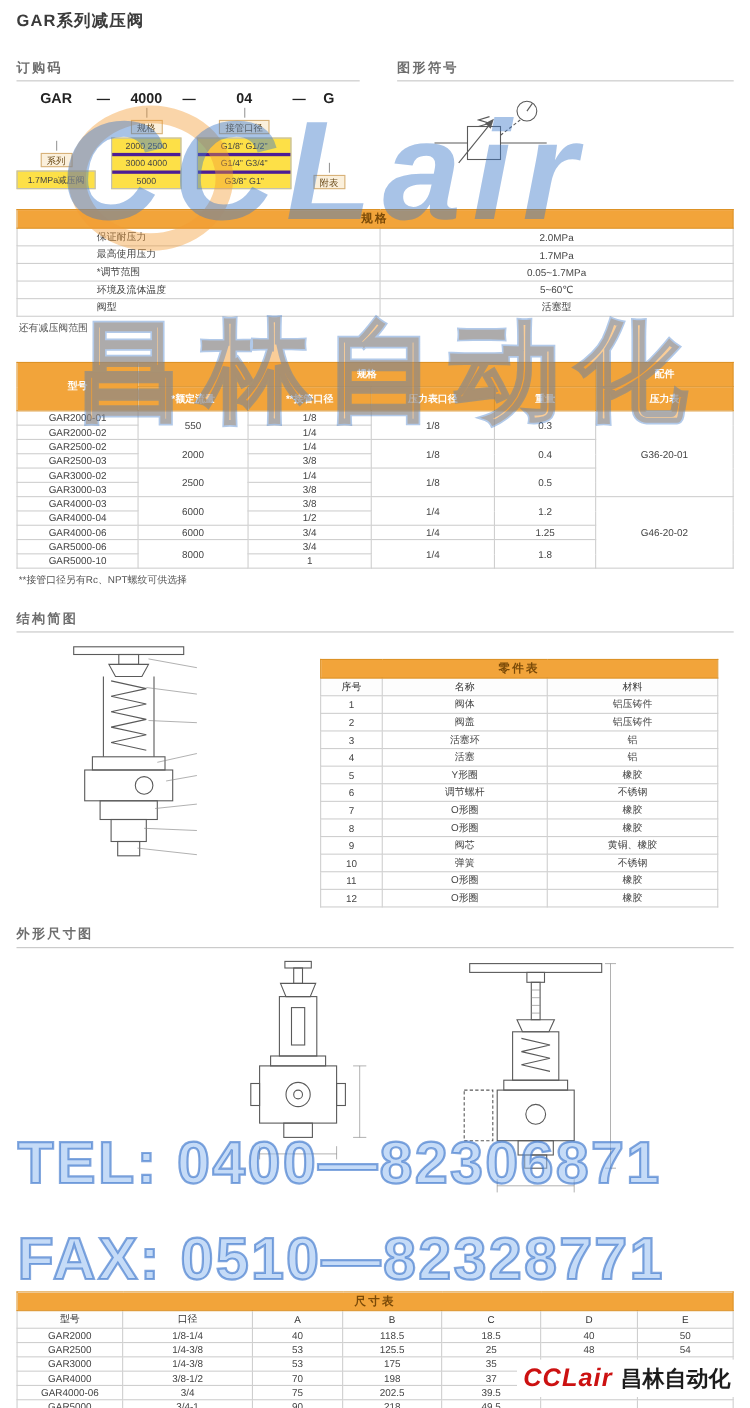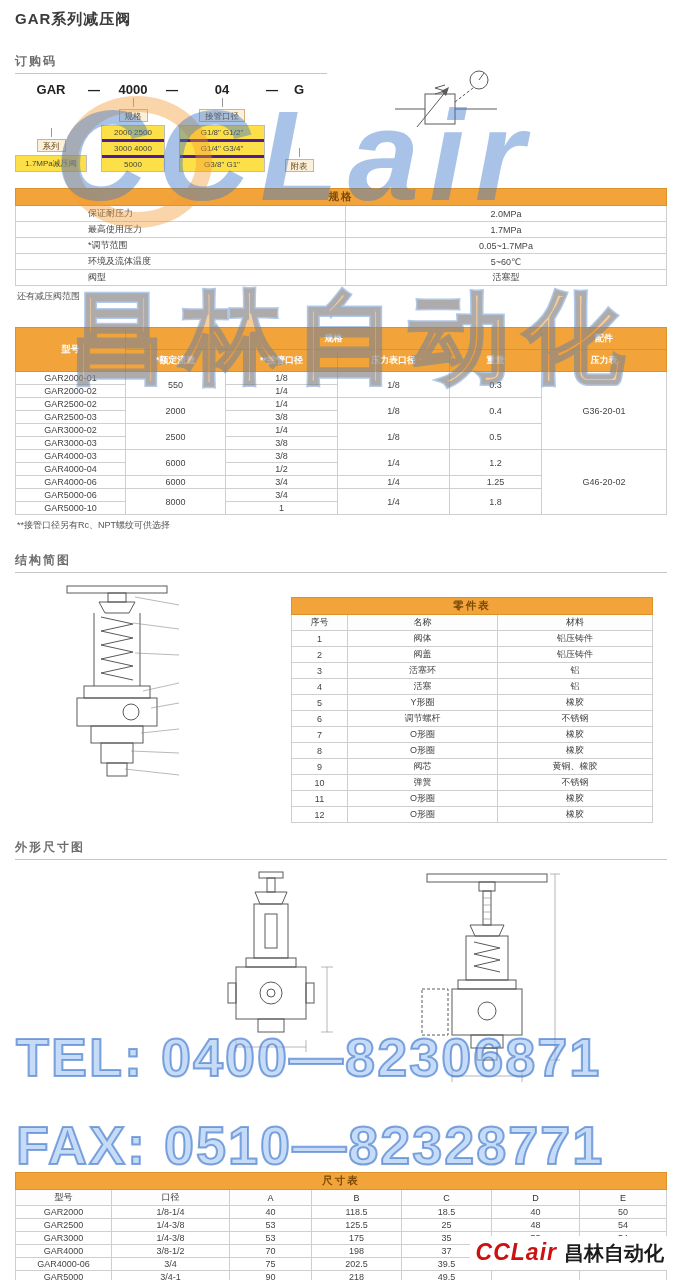--- a/index.html
+++ b/index.html
@@ -154,20 +154,21 @@
         </div>
         <span class="oc-sp"></span>
         <div class="w4">
           <div class="oc-vline"></div>
           <span class="oc-label">附表</span>
         </div>
       </div>
     </div>
 
     <div class="symbol">
+      <div class="sec-head">图形符号</div>
       <svg width="112" height="92" viewBox="0 0 112 92" style="margin:8px 0 0 32px">
         <line class="drw" x1="2" y1="48" x2="32" y2="48"></line>
         <rect class="drw" x="32" y="33" width="30" height="30"></rect>
         <line class="drw" x1="62" y1="48" x2="104" y2="48"></line>
         <line class="drw" x1="24" y1="66" x2="54" y2="29"></line>
         <polygon class="drw-fill" points="56,26 48,30 53,35"></polygon>
         <path class="drw" d="M42,33 l10,-3 l-10,-3 l10,-3"></path>
         <line class="drw dash" x1="62" y1="41" x2="80" y2="27"></line>
         <circle class="drw" cx="86" cy="19" r="9"></circle>
         <line class="drw" x1="86" y1="19" x2="91" y2="12"></line>

